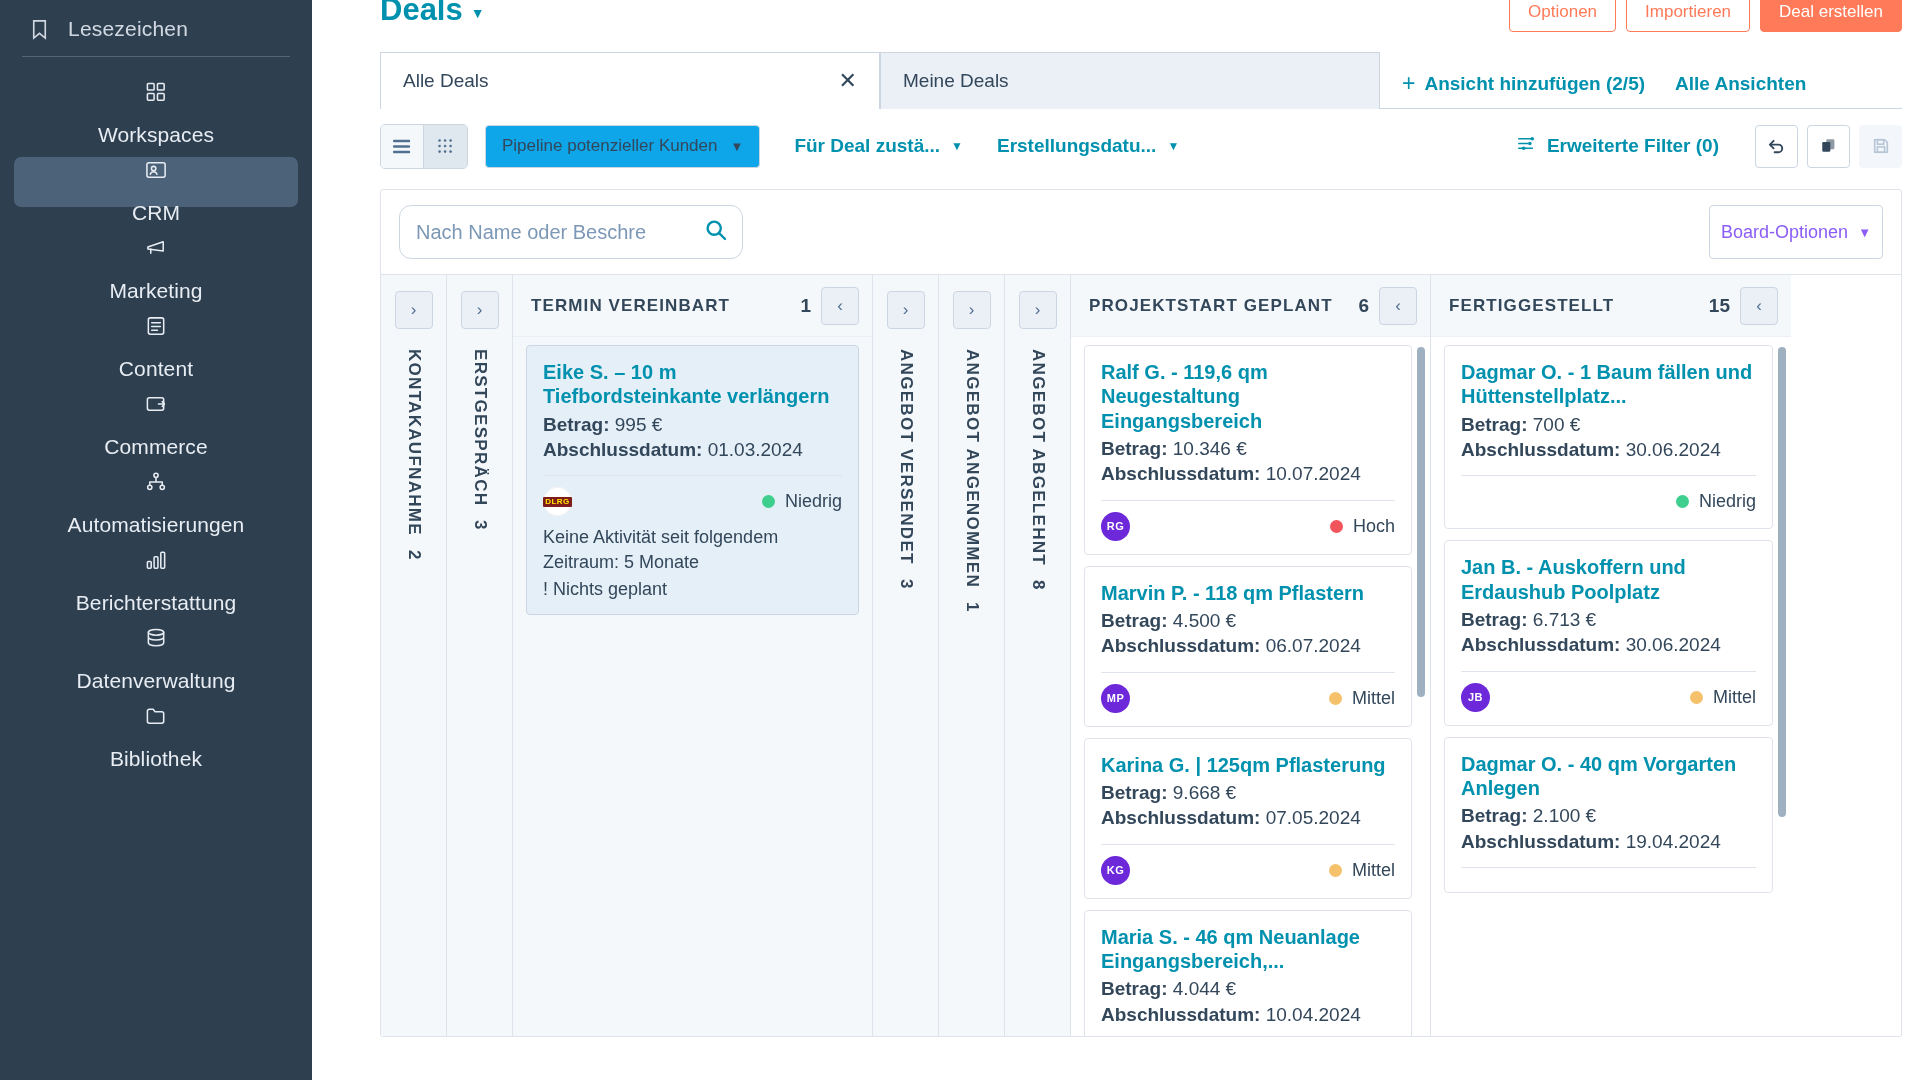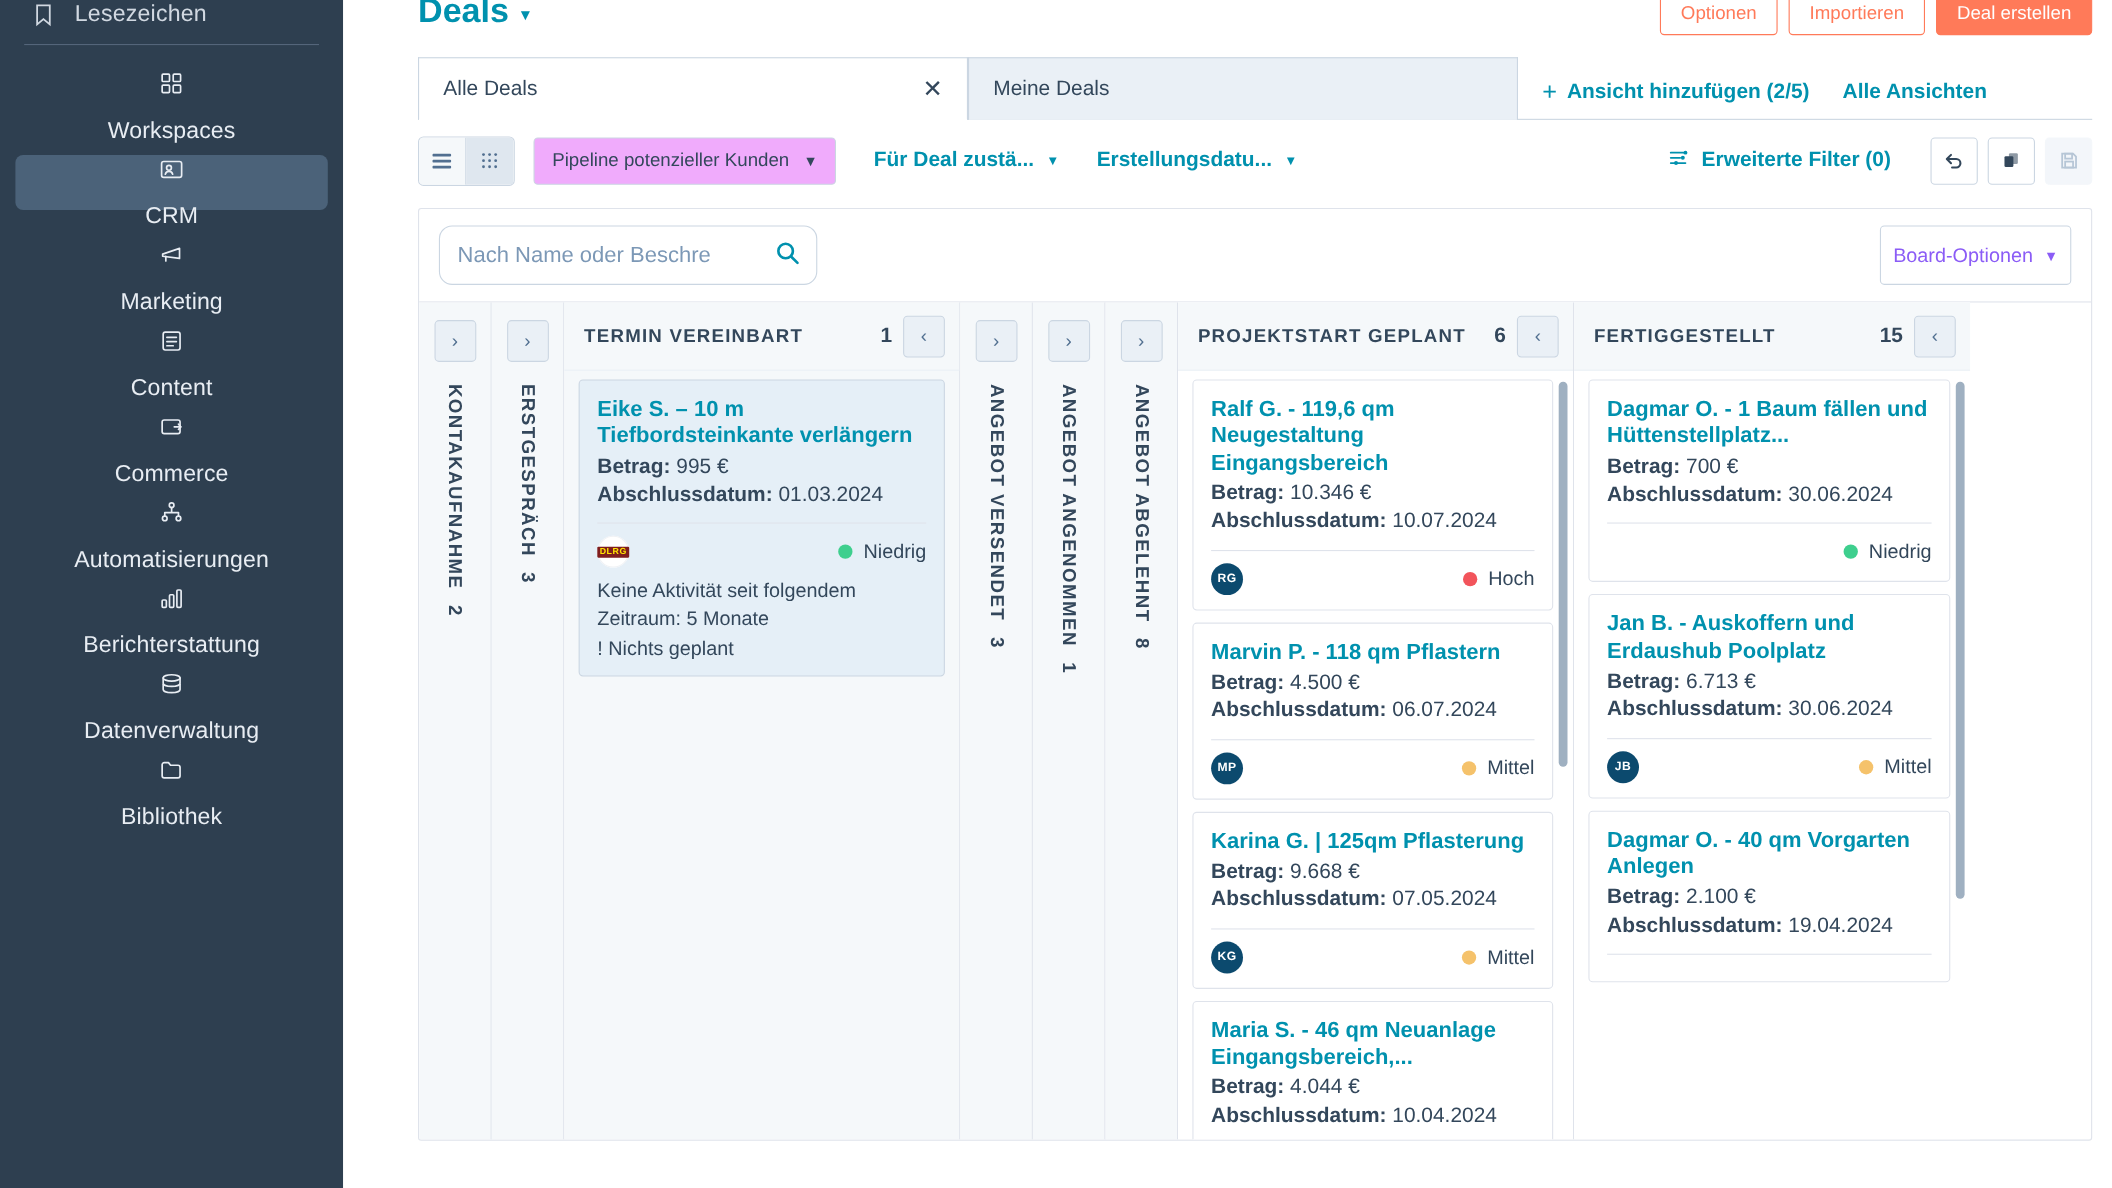--- a/index.html
+++ b/index.html
@@ -9,21 +9,21 @@
     background: #ffffff;
     color: #33475b;
     font-size: 16px;
   }
   .app { display: flex; width: 1920px; height: 1080px; }
 
   
   .sidebar {
     width: 312px; min-width: 312px; height: 1080px;
     background: #2e3f50; color: #e5eaf0;
-    padding-top: 0; position: relative;
+    padding-top: 16px; position: relative;
   }
   .sb-top { padding: 0 22px; }
   .sb-bookmark {
     display: flex; align-items: center; gap: 16px;
     height: 26px; opacity: .92; padding-left: 4px; overflow: hidden;
   }
   .sb-bookmark .lbl { font-size: 21px; letter-spacing: .2px; color: #dfe6ee; }
   .sb-divider { height: 1px; background: #54657a; margin: 14px 22px 22px 22px; }
   .sb-item {
     display: flex; align-items: center; gap: 18px;
@@ -90,21 +90,21 @@
     margin: 27px 18px 0 68px; height: 44px; position: relative;
   }
   .viewtoggle { display: flex; border-radius: 5px; overflow: hidden; border: 1px solid #cbd6e2; }
   .vt {
     width: 43px; height: 43px; display: flex; align-items: center; justify-content: center;
     background: #f5f8fa; cursor: pointer; border-right: 1px solid #cbd6e2;
   }
   .vt:last-child { border-right: none; }
   .vt.active { background: #dfe7ef; }
   .select {
-    margin-left: 17px; height: 43px; background: #f0abfc; border: 1px solid #cbd6e2;
+    margin-left: 17px; height: 43px; background: #0ea5e9; border: 1px solid #cbd6e2;
     border-radius: 4px; display: flex; align-items: center; gap: 13px;
     padding: 0 16px; font-size: 17px; color: #33475b; cursor: pointer;
   }
   .tb-drop {
     margin-left: 34px; display: flex; align-items: center; gap: 11px;
     font-size: 19px; font-weight: 700; color: #0091ae; cursor: pointer;
   }
   .tb-drop .caret { font-size: 12px; }
   .caret { font-size: 13px; }
   .tb-right { margin-left: auto; display: flex; align-items: center; gap: 16px; }
@@ -185,21 +185,21 @@
   .card-title {
     color: #0091ae; font-size: 20px; font-weight: 700; line-height: 1.22;
     margin-bottom: 3px; cursor: pointer;
   }
   .card-row { font-size: 19px; color: #33475b; line-height: 1.33; }
   .card-row b { font-weight: 700; }
   .card-row span { color: #33475b; }
   .card-sep { height: 1px; background: #dfe3eb; margin: 13px 0 11px 0; }
   .card-foot { display: flex; align-items: center; justify-content: space-between; min-height: 28px; }
   .avatar {
-    width: 29px; height: 29px; border-radius: 50%; background: #0c4a6e;
+    width: 29px; height: 29px; border-radius: 50%; background: #6d28d9;
     color: #fff; font-size: 11px; font-weight: 700; letter-spacing: .4px;
     display: flex; align-items: center; justify-content: center; flex: none;
   }
   .logo-badge {
     width: 29px; height: 29px; border-radius: 50%; background: #fff;
     display: flex; align-items: center; justify-content: center; flex: none;
     box-shadow: 0 0 0 1px #f0f2f5 inset;
   }
   .logo-badge .mark {
     background: #7f1d1d; color: #ffe500; font-size: 8px; font-weight: 700;

